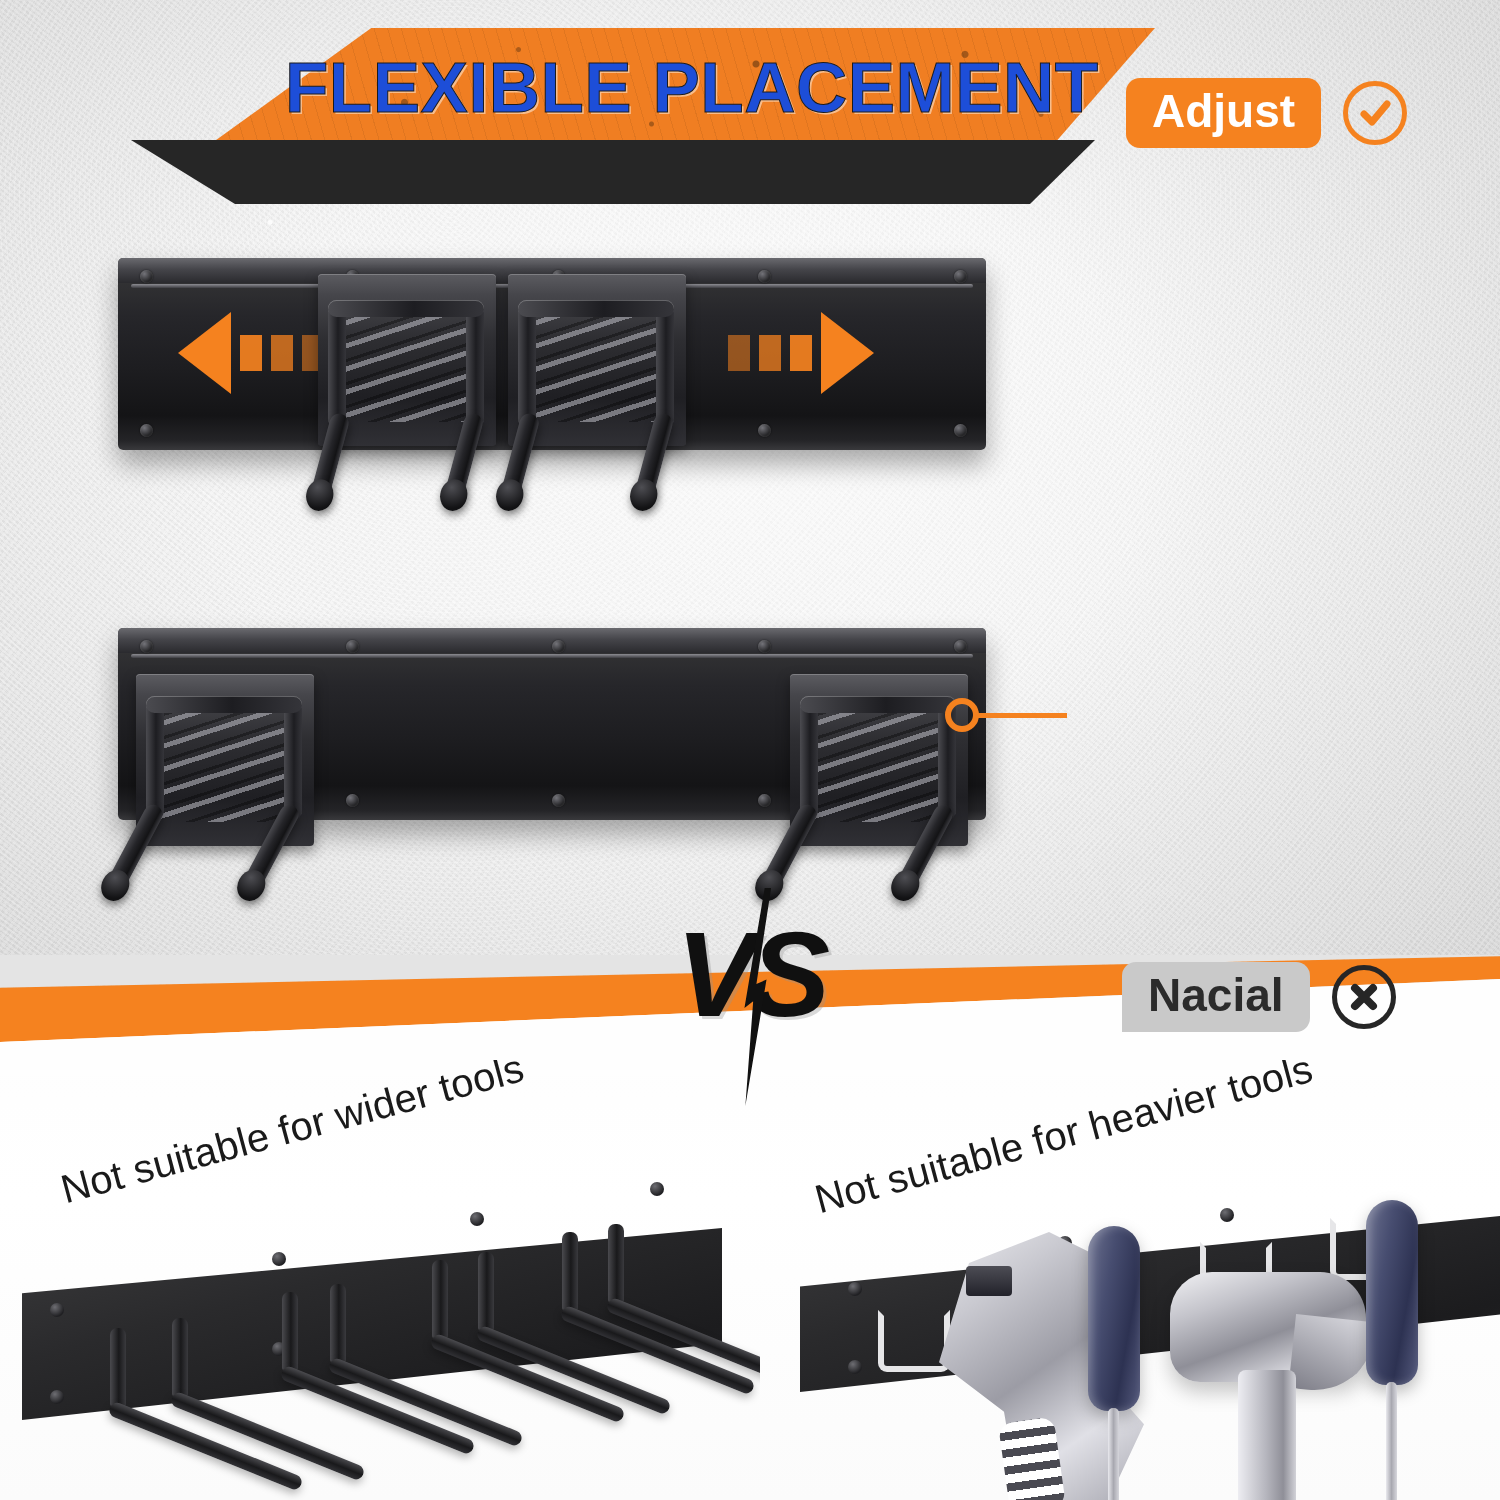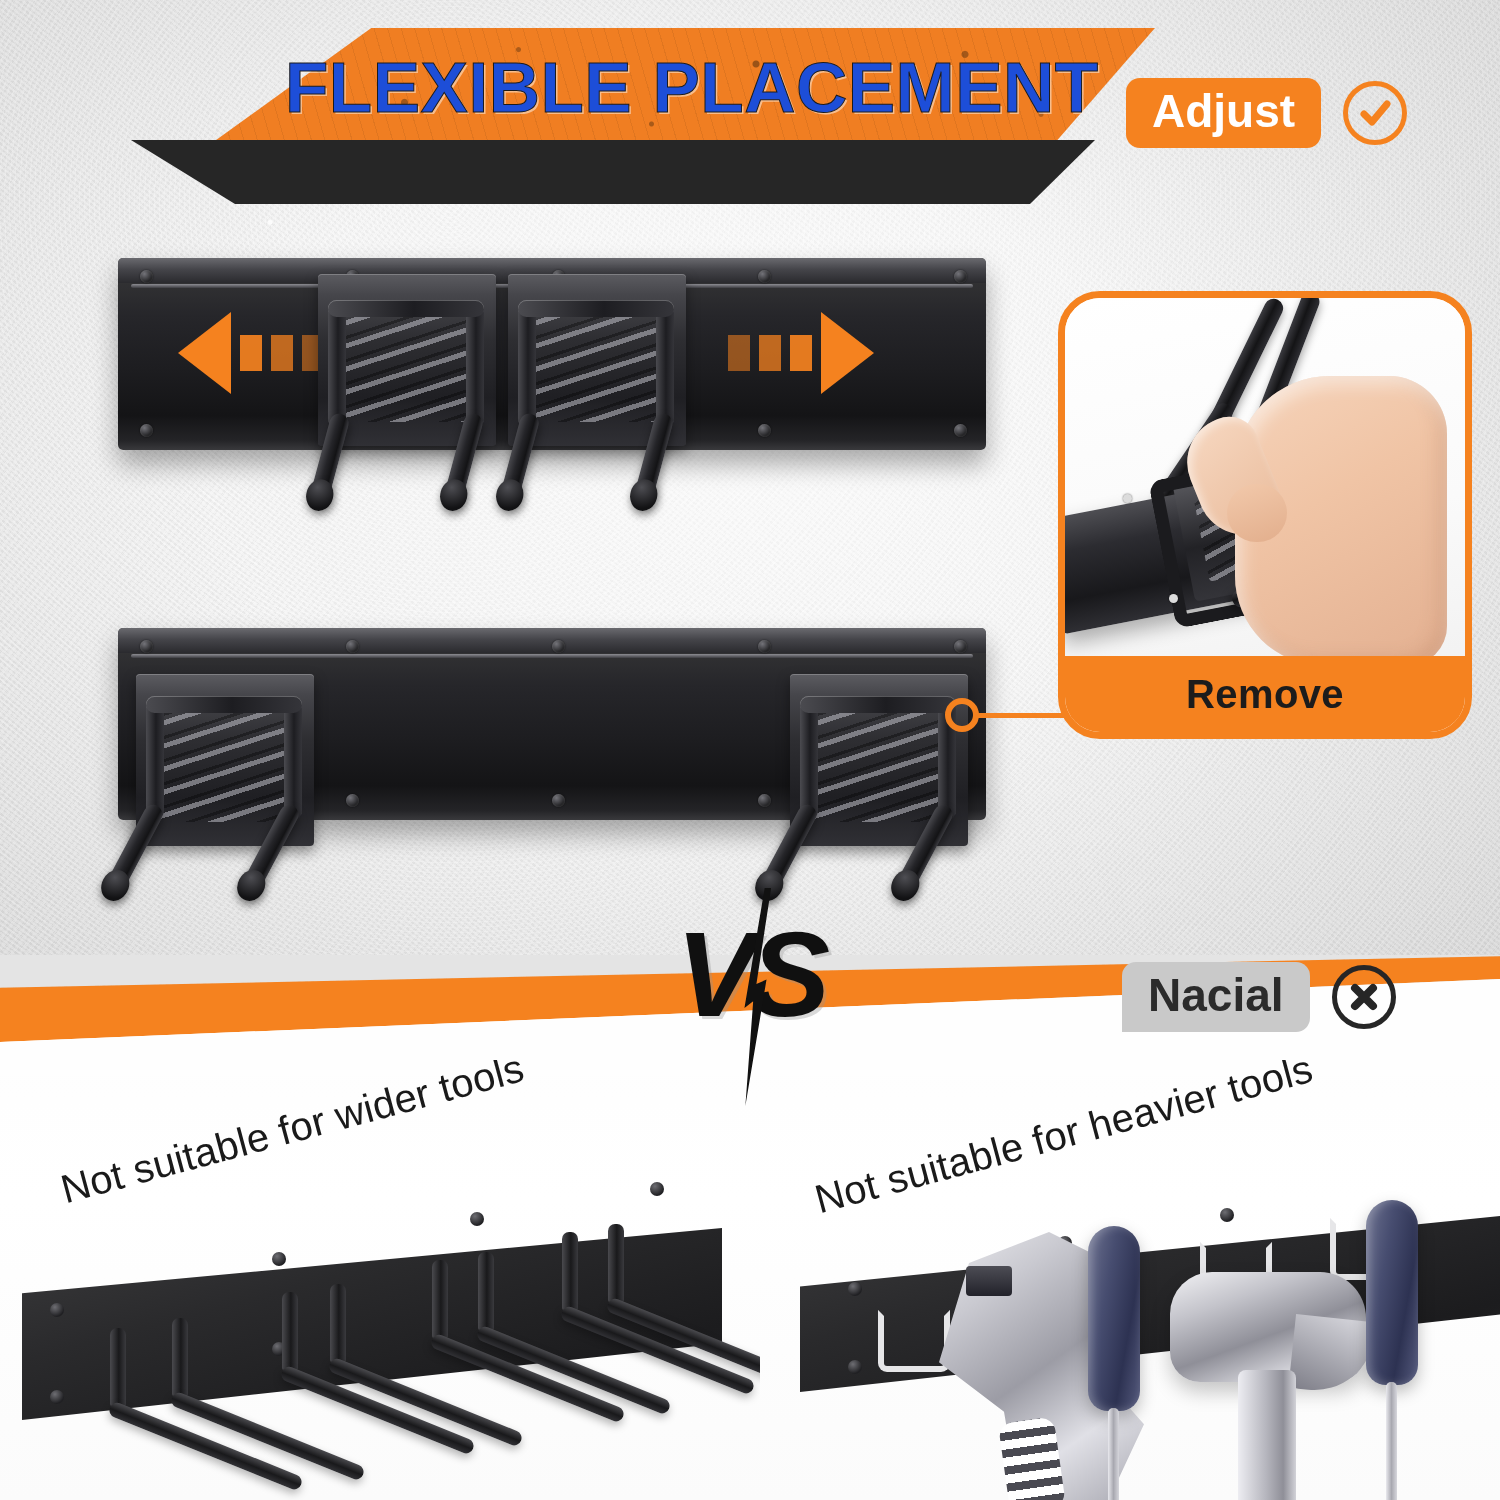--- a/index.html
+++ b/index.html
@@ -569,48 +569,20 @@
       </div>
       <div class="hook-arm" style="left:148px; top:132px; height:98px; transform:rotate(28deg);">
         <div class="hook-tip"></div>
       </div>
     </div>
   </div>
 
   <div class="connector-line"></div>
   <div class="connector-dot"></div>
 
-  <div class="callout">
-    <div class="callout-photo">
-
-      <div class="rod" style="left:170px; top:-6px; width:19px; height:152px; transform:rotate(26deg);"></div>
-      <div class="rod" style="left:212px; top:-10px; width:19px; height:150px; transform:rotate(21deg);"></div>
-      <div class="rod" style="left:118px; top:96px; width:19px; height:128px; transform:rotate(34deg);"></div>
-
-      <div class="co-rail"></div>
-      <div class="co-module">
-        <div class="hm-ribs"></div>
-      </div>
-      <div class="co-hookwire"></div>
-      <div class="rod" style="left:196px; top:252px; width:17px; height:78px; transform:rotate(72deg);"></div>
-
-      <div class="co-small-dot" style="left:58px; top:196px;"></div>
-      <div class="co-small-dot" style="left:178px; top:178px;"></div>
-      <div class="co-small-dot" style="left:104px; top:296px;"></div>
-
-      <div class="hand">
-        <div class="thumb"></div>
-        <div class="finger-hold"></div>
-      </div>
-    </div>
-
-    <div class="callout-footer">
-      <span>Remove</span>
-    </div>
-  </div>
 
   <div class="vs-wrap">
     <div class="vs-text">VS</div>
     <div class="bolt"></div>
   </div>
 
   <div class="cmp" style="left:0px; top:1060px; width:760px; height:440px;">
 
     <div class="cmp-label" style="left:62px; top:108px; transform:rotate(-15deg); transform-origin:left center;">Not suitable for wider tools</div>
 

